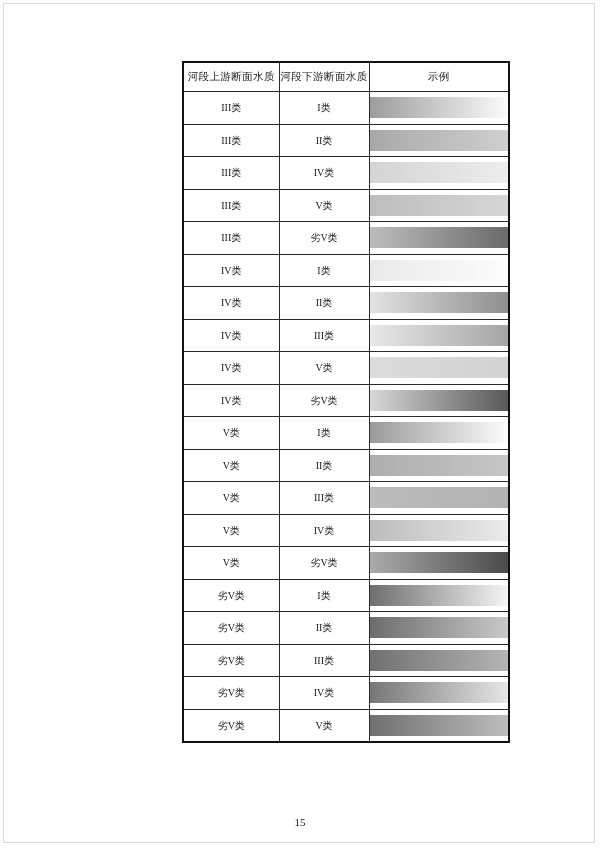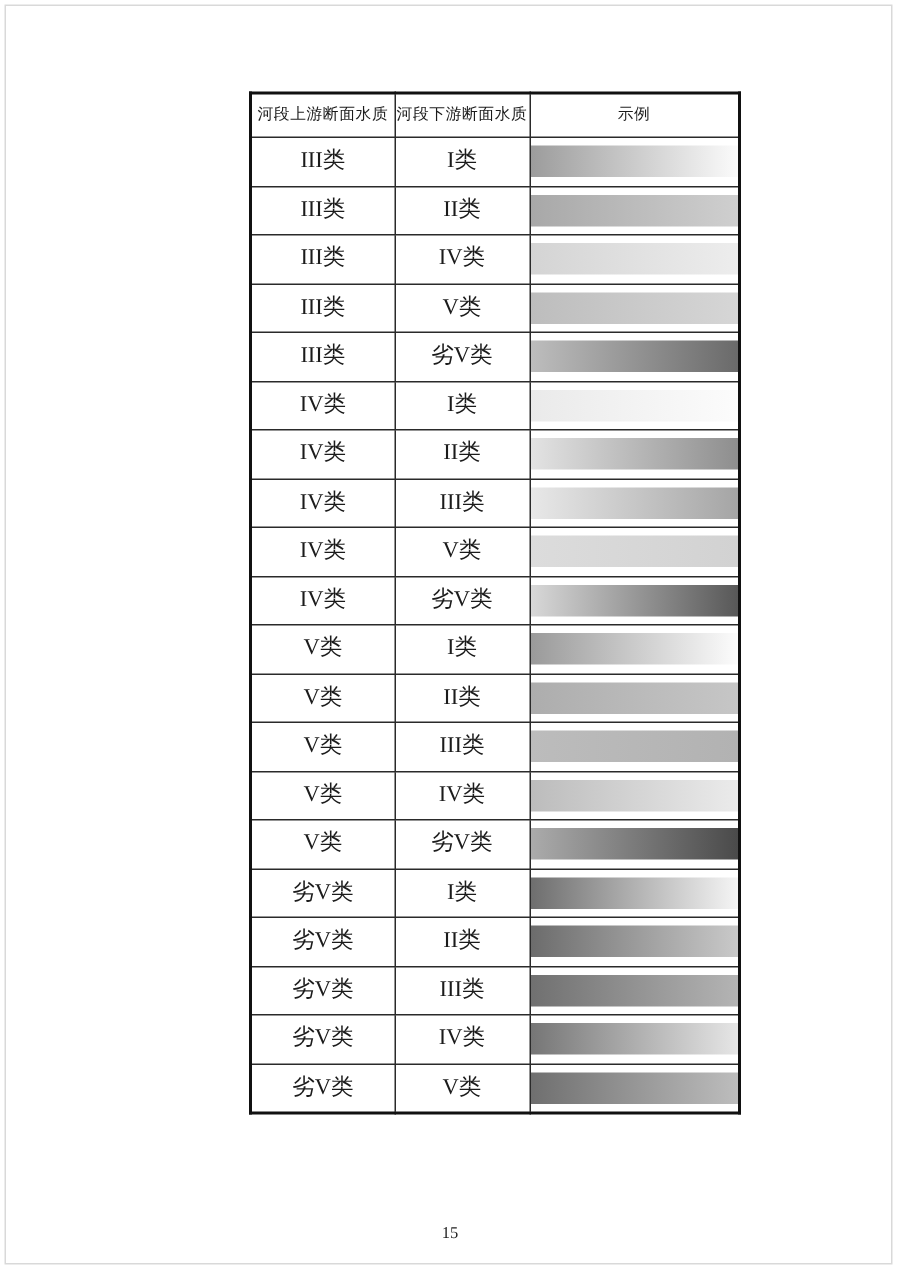--- a/index.html
+++ b/index.html
@@ -24,21 +24,21 @@
     width: 592px;
     height: 840px;
     background: #ffffff;
     border: 1px solid #d9d9d9;
     box-sizing: border-box;
   }
 
   
   #quality-table-wrap {
     position: absolute;
-    left: 140px;
+    left: 156px;
     top: 57px;
     width: 300px;
     padding-left: 22px;
   }
   table#quality-table {
     border-collapse: collapse;
     width: 326px;
     table-layout: fixed;
     background: #ffffff;
   }
@@ -64,21 +64,21 @@
   thead tr.header-row th {
     height: 28px;
     font-size: 10.5px;
     letter-spacing: 0.4px;
     line-height: 28px;
     white-space: nowrap;
   }
 
   tbody tr.data-row td {
     height: 31.5px;
-    font-size: 15px;
+    font-size: 10px;
     line-height: 31.5px;
     white-space: nowrap;
   }
   tbody tr.data-row td.cell-example {
     line-height: 0;
     padding: 0 5px;
   }
 
   .gradient-bar {
     display: block;

